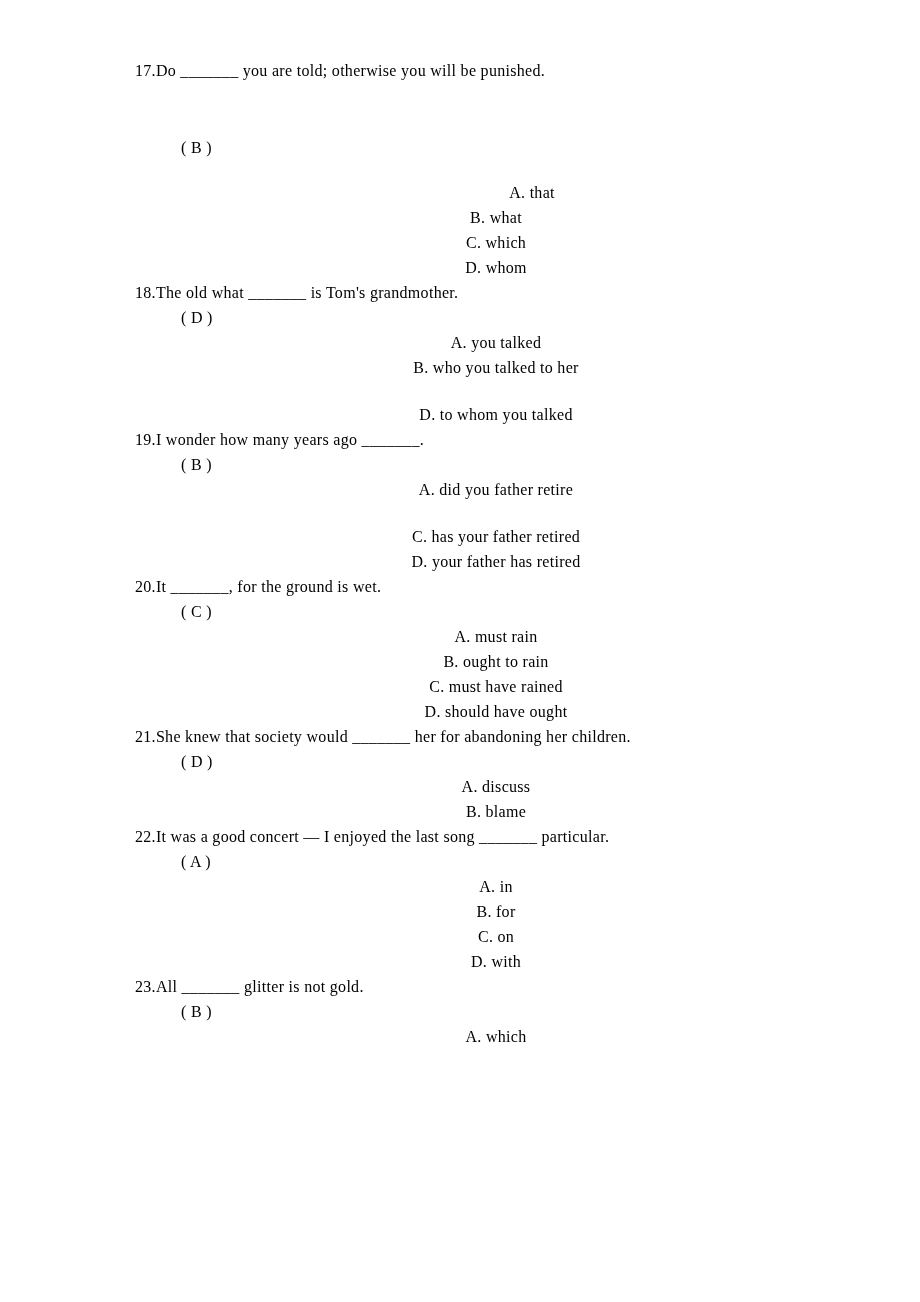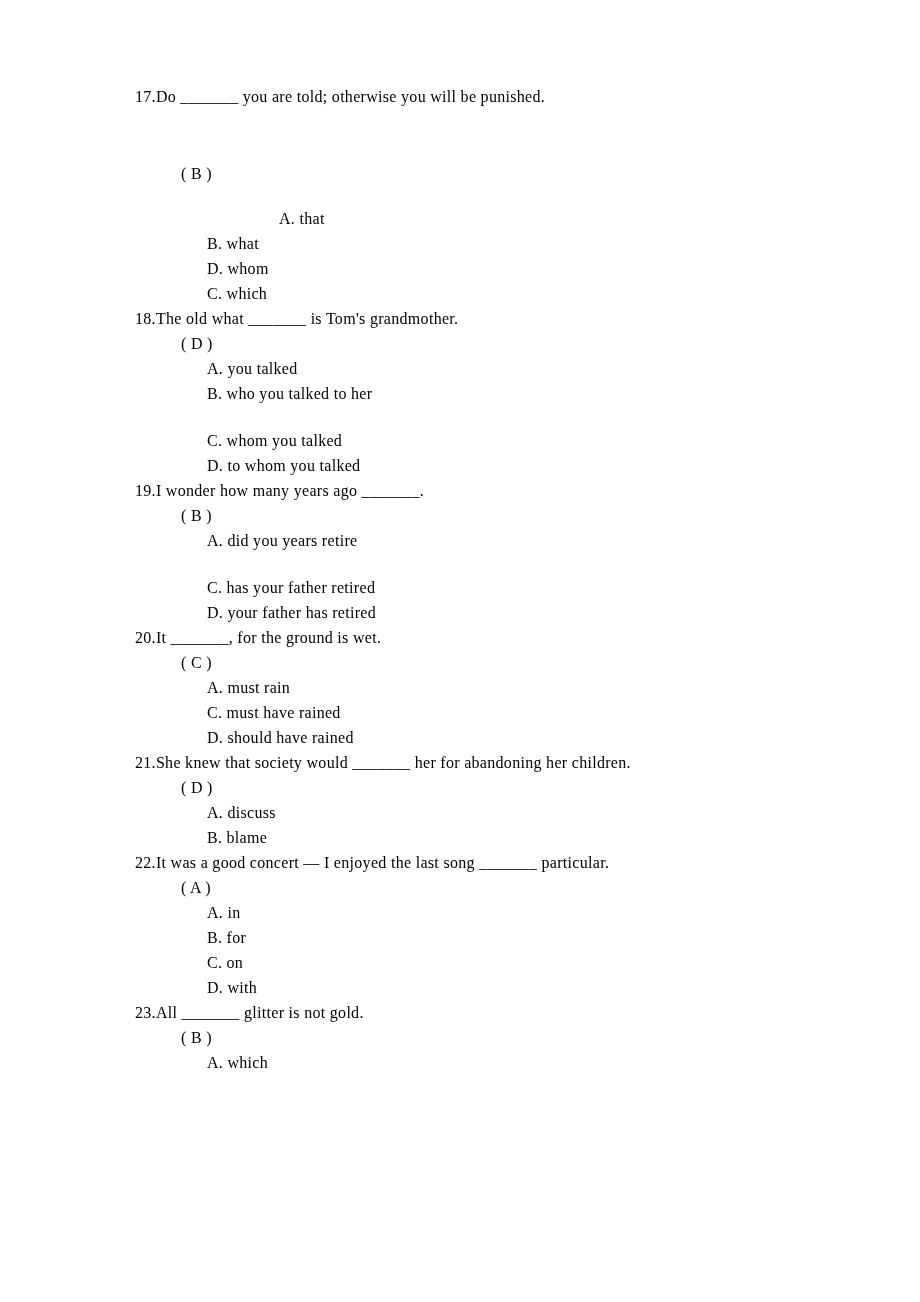--- a/index.html
+++ b/index.html
@@ -3,34 +3,35 @@
   <meta charset="utf-8">
   <style>
     body {
       margin: 0;
       padding: 0;
       background: #fff;
       font-family: "SimSun", "NSimSun", serif;
       width: 920px;
     }
     .page {
-      padding: 84px 135px 0 135px;
+      padding: 58px 135px 0 135px;
       font-size: 16px;
       line-height: 25px;
       color: #000;
       letter-spacing: 0.3px;
     }
     .question-text {
       margin: 0 0 52px 0;
     }
     .answer-key {
       margin: 0 0 20px 46px;
     }
     .options {
       margin: 0 0 0 72px;
+      text-align: center;
     }
     .option {
       margin: 0;
     }
     .q18 .question-text,
     .q19 .question-text,
     .q20 .question-text,
     .q21 .question-text,
     .q22 .question-text,
     .q23 .question-text {
@@ -55,55 +56,55 @@
 <body>
 
 <div class="page">
 
   <div class="q17">
     <p class="question-text"><span>17.</span><span>Do _______ you are told; otherwise you will be punished.</span></p>
     <p class="answer-key">( B )</p>
     <div class="options">
       <p class="option option-a">A.   that</p>
       <p class="option">B. what</p>
+      <p class="option">C. which</p>
       <p class="option">D. whom</p>
-      <p class="option">C. which</p>
     </div>
   </div>
 
   <div class="q18">
     <p class="question-text"><span>18.</span><span>The old what _______ is Tom's grandmother.</span></p>
     <p class="answer-key">( D )</p>
     <div class="options">
       <p class="option">A. you talked</p>
       <p class="option">B. who you talked to her</p>
       <div class="gap"></div>
-      <p class="option">C. whom you talked</p>
       <p class="option">D. to whom you talked</p>
     </div>
   </div>
 
   <div class="q19">
     <p class="question-text"><span>19.</span><span>I wonder how many years ago _______.</span></p>
     <p class="answer-key">( B )</p>
     <div class="options">
-      <p class="option">A. did you years retire</p>
+      <p class="option">A. did you father retire</p>
       <div class="gap"></div>
       <p class="option">C. has your father retired</p>
       <p class="option">D. your father has retired</p>
     </div>
   </div>
 
   <div class="q20">
     <p class="question-text"><span>20.</span><span>It _______, for the ground is wet.</span></p>
     <p class="answer-key">( C )</p>
     <div class="options">
       <p class="option">A. must rain</p>
+      <p class="option">B. ought to rain</p>
       <p class="option">C. must have rained</p>
-      <p class="option">D. should have rained</p>
+      <p class="option">D. should have ought</p>
     </div>
   </div>
 
   <div class="q21">
     <p class="question-text"><span>21.</span><span>She knew that society would _______ her for abandoning her children.</span></p>
     <p class="answer-key">( D )</p>
     <div class="options">
       <p class="option">A. discuss</p>
       <p class="option">B. blame</p>
     </div>

